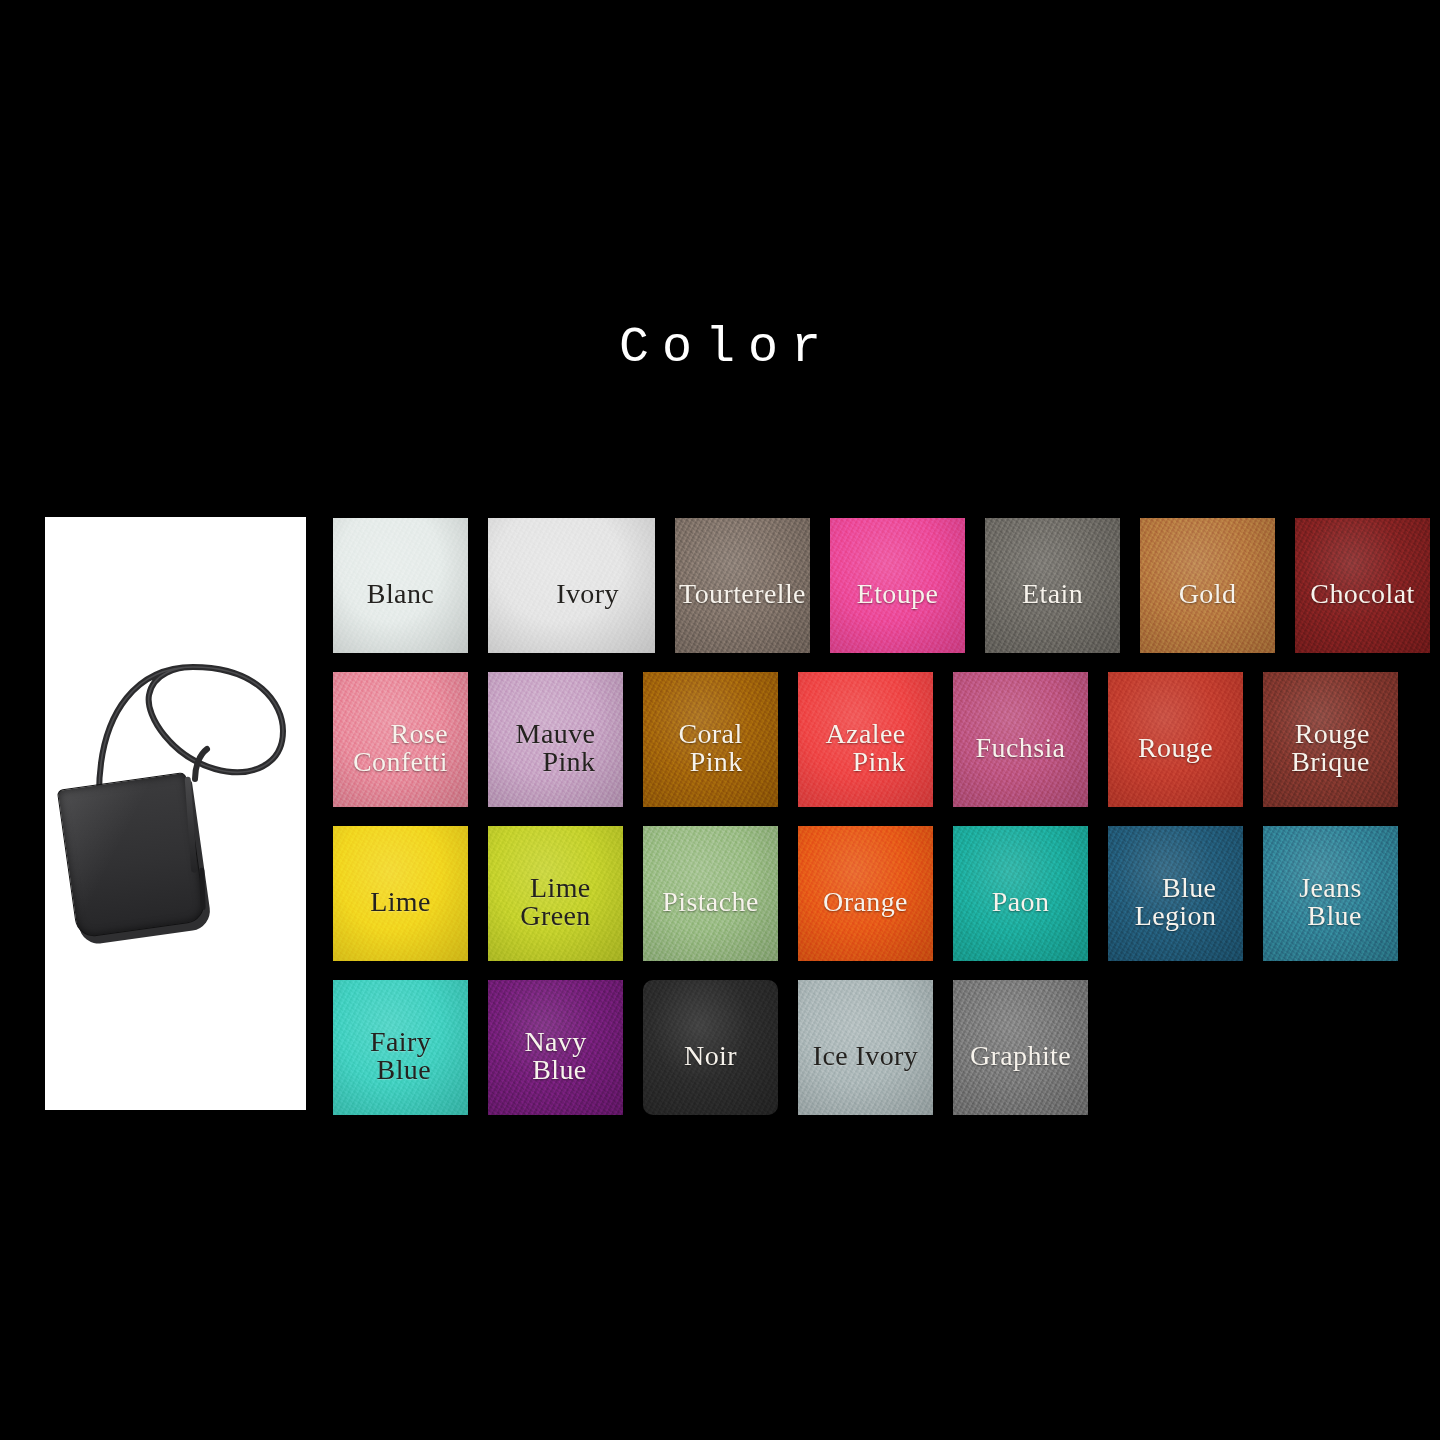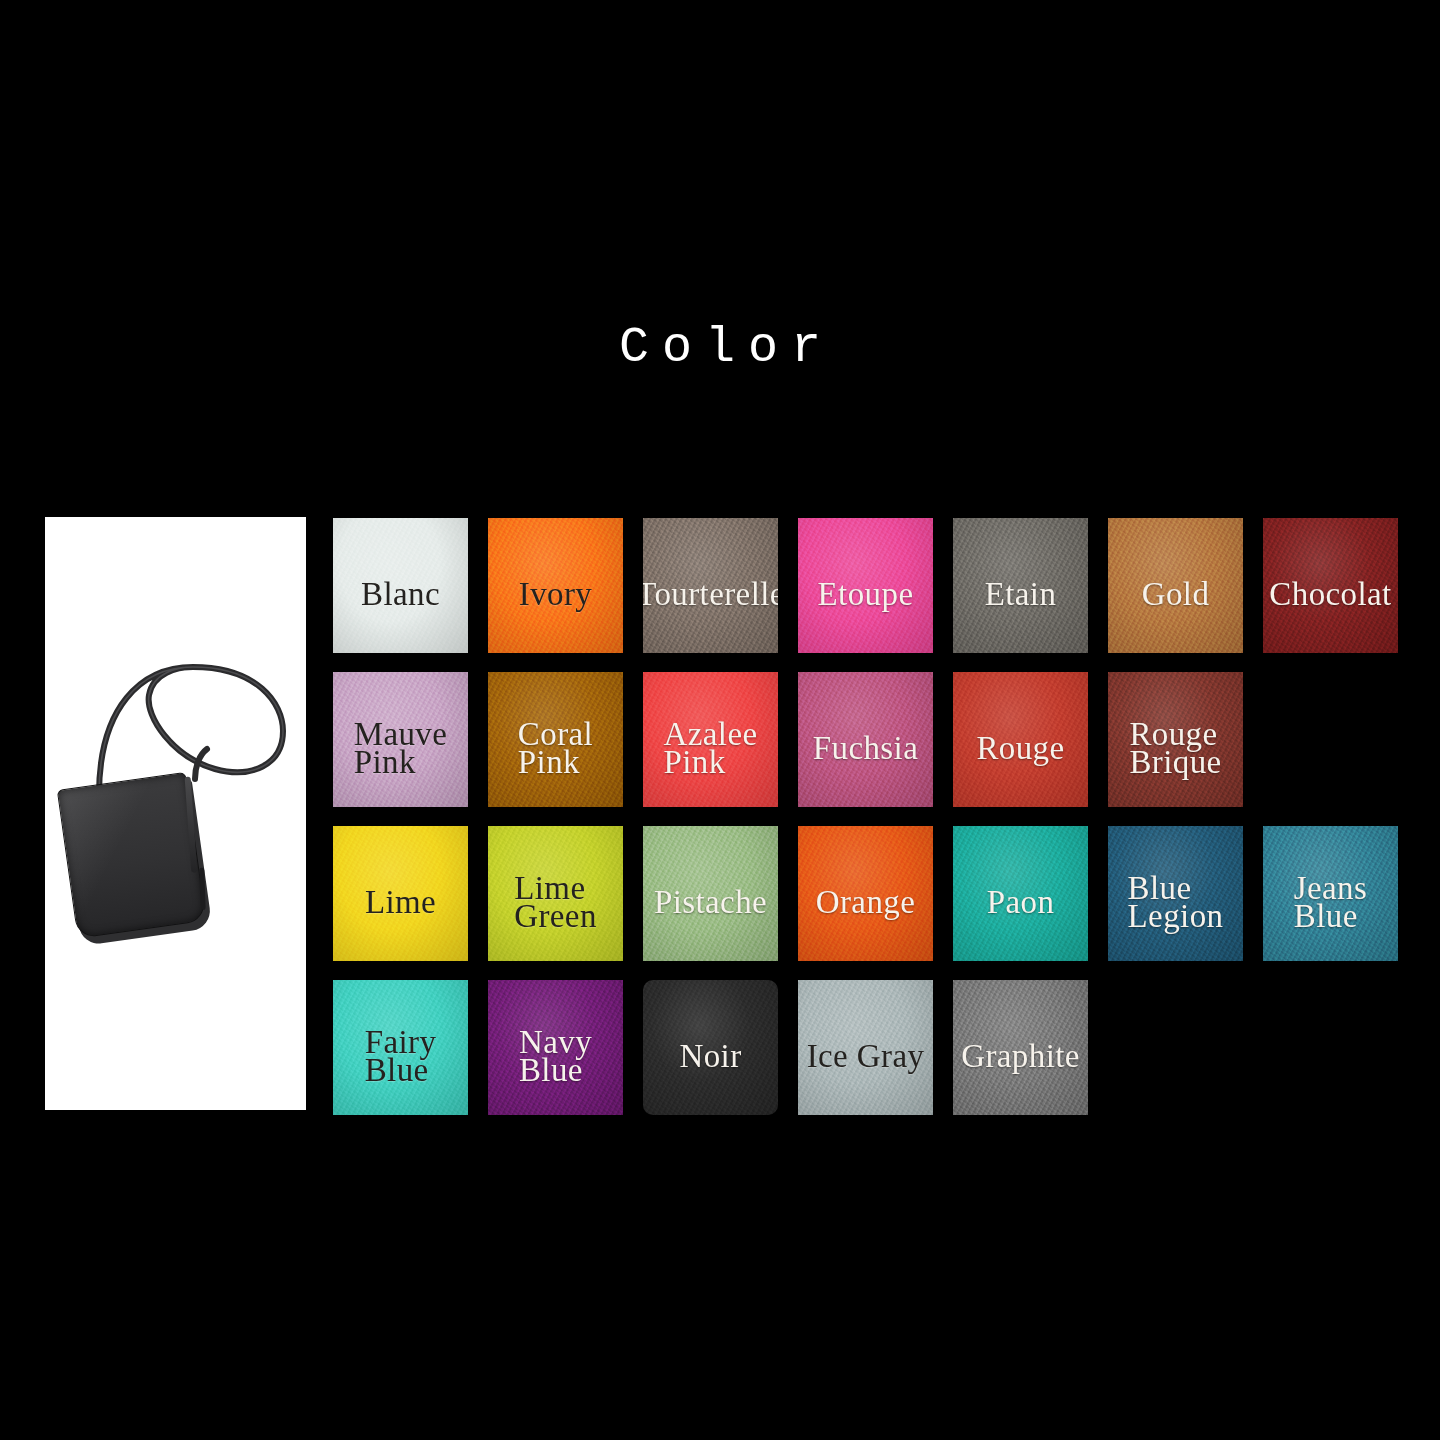--- a/index.html
+++ b/index.html
@@ -161,23 +161,23 @@
     inset: 0;
     pointer-events: none;
     background: radial-gradient(ellipse at 42% 34%,
         rgba(255,255,255,0.13) 0%,
         rgba(255,255,255,0.02) 45%,
         rgba(0,0,0,0.16) 100%);
   }
   .swatch-label {
     position: relative;
     z-index: 3;
-    text-align: left;
+    text-align: right;
     font-family: "Liberation Serif", "DejaVu Serif", serif;
-    font-size: 33px;
+    font-size: 28px;
     line-height: 28px;
     letter-spacing: 0.4px;
     white-space: pre-line;
     user-select: none;
     margin-top: 17px;
   }
   .label-light { color: #f7f3ec; text-shadow: 0 1px 2px rgba(0,0,0,0.45); }
   .label-dark  { color: #24221f; text-shadow: 0 1px 1px rgba(255,255,255,0.25); }
 </style>
 </head>
@@ -206,21 +206,21 @@
   </div>
 </div>
 
 <div class="swatch-grid">
   <div class="swatch-row">
       <div class="swatch" style="background: rgb(230, 236, 234);">
         <div class="grain"></div>
         <div class="vign"></div>
         <div class="swatch-label label-dark">Blanc</div>
       </div>
-      <div class="swatch" style="background: #f97316;">
+      <div class="swatch" style="background: #e5e5e5; padding-left: 32px;">
         <div class="grain"></div>
         <div class="vign"></div>
         <div class="swatch-label label-dark">Ivory</div>
       </div>
       <div class="swatch" style="background: rgb(126, 112, 102);">
         <div class="grain"></div>
         <div class="vign"></div>
         <div class="swatch-label label-light">Tourterelle</div>
       </div>
       <div class="swatch" style="background: #ec4899;">
@@ -238,20 +238,26 @@
         <div class="vign"></div>
         <div class="swatch-label label-light">Gold</div>
       </div>
       <div class="swatch" style="background: #7f1d1d;">
         <div class="grain"></div>
         <div class="vign"></div>
         <div class="swatch-label label-light">Chocolat</div>
       </div>
     </div>
   <div class="swatch-row">
+      <div class="swatch" style="background: rgb(233, 139, 156);">
+        <div class="grain"></div>
+        <div class="vign"></div>
+        <div class="swatch-label label-light">Rose
+Confetti</div>
+      </div>
       <div class="swatch" style="background: rgb(200, 164, 197);">
         <div class="grain"></div>
         <div class="vign"></div>
         <div class="swatch-label label-dark">Mauve
 Pink</div>
       </div>
       <div class="swatch" style="background: #a16207;">
         <div class="grain"></div>
         <div class="vign"></div>
         <div class="swatch-label label-light">Coral
@@ -334,21 +340,21 @@
 Blue</div>
       </div>
       <div class="swatch" style="background: rgb(40, 40, 40); border-radius: 10px;">
         <div class="grain"></div>
         <div class="vign"></div>
         <div class="swatch-label label-light">Noir</div>
       </div>
       <div class="swatch" style="background: rgb(171, 183, 184);">
         <div class="grain"></div>
         <div class="vign"></div>
-        <div class="swatch-label label-dark">Ice Gray</div>
+        <div class="swatch-label label-dark">Ice Ivory</div>
       </div>
       <div class="swatch" style="background: rgb(120, 120, 120);">
         <div class="grain"></div>
         <div class="vign"></div>
         <div class="swatch-label label-light">Graphite</div>
       </div>
     </div>
 </div>
 
 </body></html>

